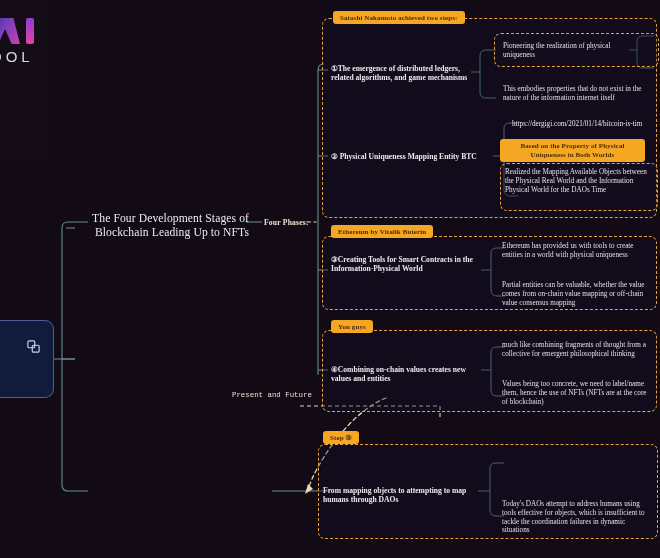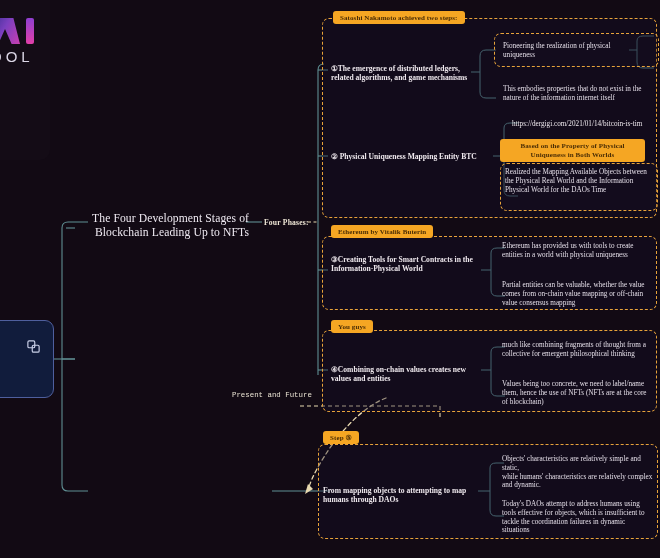--- a/index.html
+++ b/index.html
@@ -246,17 +246,15 @@
 
   <div class="node stage-title" style="left:331px; top:255px; width:146px;">③Creating Tools for Smart Contracts in the Information-Physical World</div>
   <div class="node leaf" style="left:502px; top:281px; width:152px;">Partial entities can be valuable, whether the value comes from on-chain value mapping or off-chain value consensus mapping</div>
   <div class="node leaf" style="left:502px; top:242px; width:148px;">Ethereum has provided us with tools to create entities in a world with physical uniqueness</div>
 
   <div class="node leaf" style="left:502px; top:341px; width:150px;">much like combining fragments of thought from a collective for emergent philosophical thinking</div>
   <div class="node stage-title" style="left:331px; top:365px; width:146px;">④Combining on-chain values creates new values and entities</div>
   <div class="node leaf" style="left:502px; top:380px; width:152px;">Values being too concrete, we need to label/name them, hence the use of NFTs (NFTs are at the core of blockchain)</div>
 
   <div class="node stage-title" style="left:323px; top:486px; width:152px;">From mapping objects to attempting to map humans through DAOs</div>
-  <div class="node leaf" style="left:502px; top:455px; width:152px; white-space:pre-line;">Objects' characteristics are relatively simple and static,
-while humans' characteristics are relatively complex and dynamic.</div>
   <div class="node leaf" style="left:502px; top:500px; width:152px;">Today's DAOs attempt to address humans using tools effective for objects, which is insufficient to tackle the coordination failures in dynamic situations</div>
 
 </div>
 
 </body></html>

